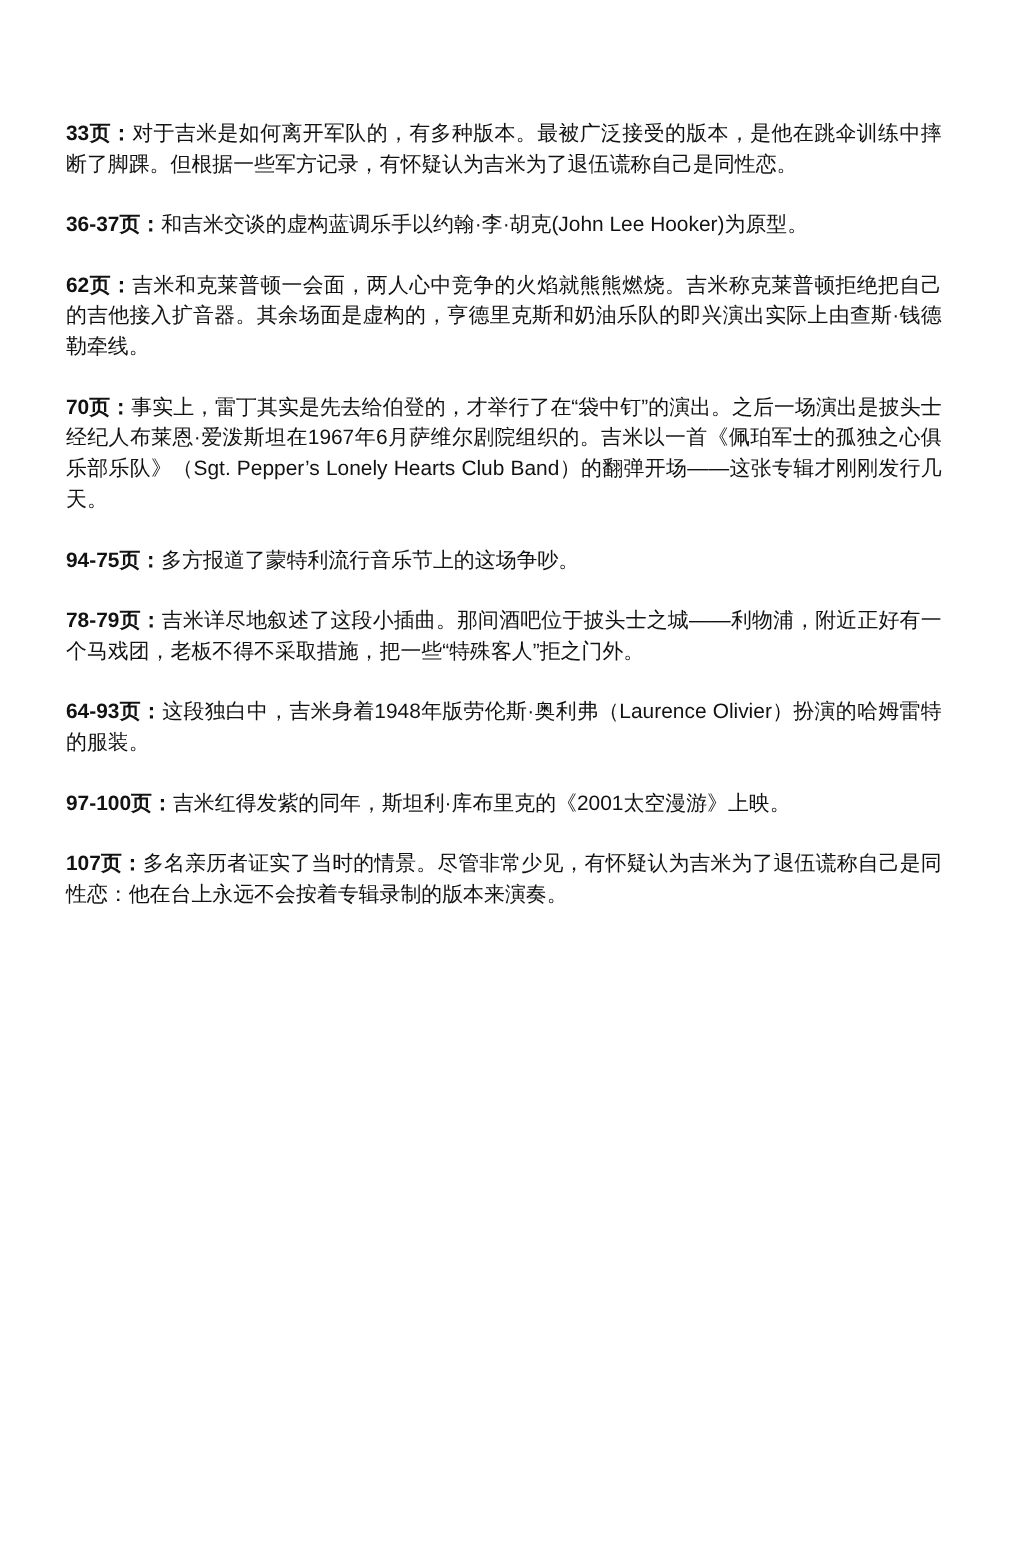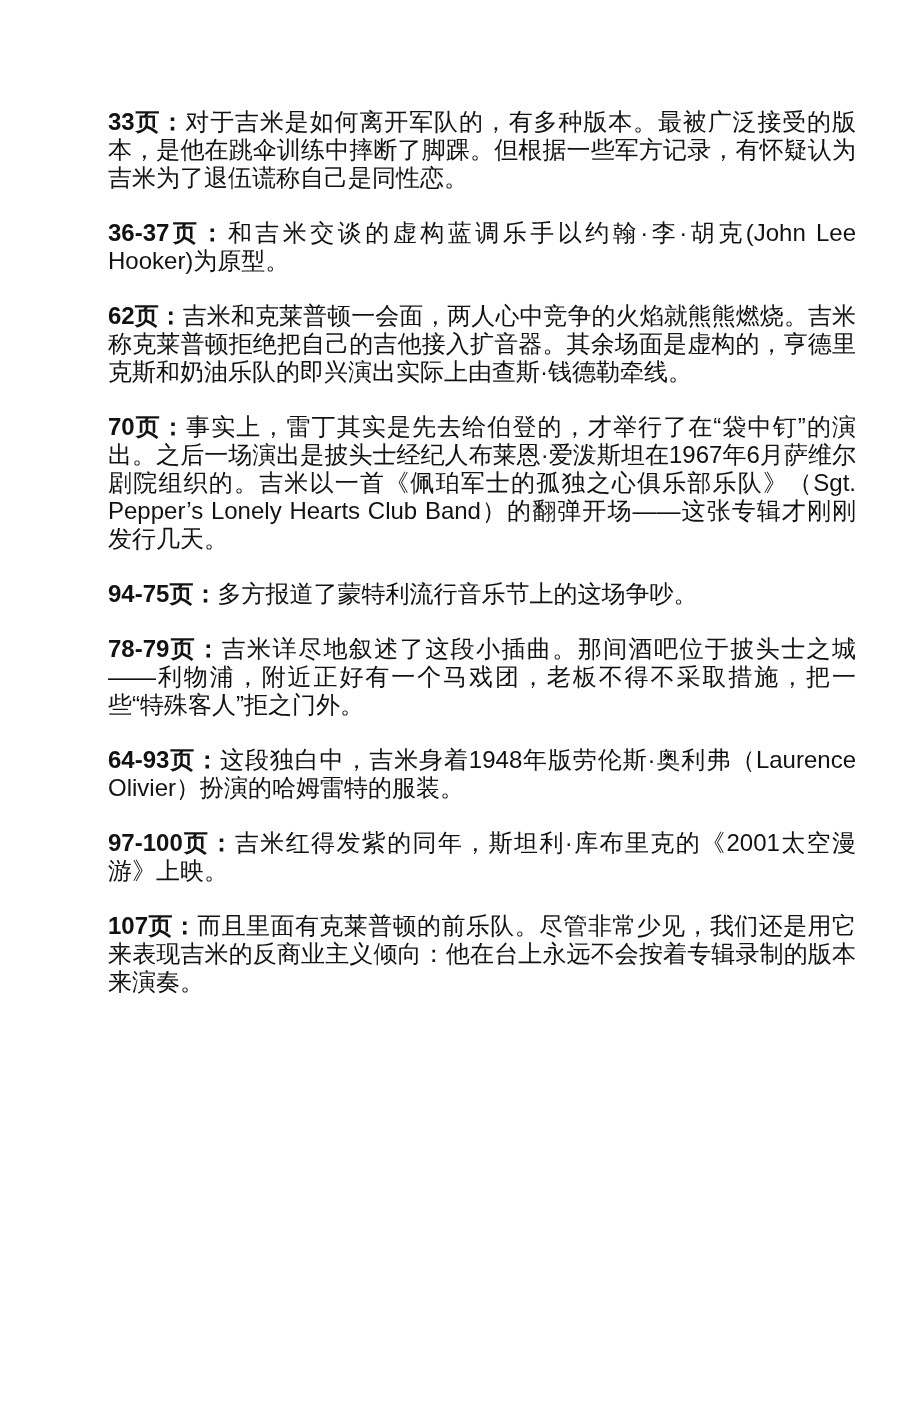--- a/index.html
+++ b/index.html
@@ -9,23 +9,23 @@
   body {
     width: 924px;
     height: 1422px;
     background: #ffffff;
     overflow: hidden;
   }
   .page {
     box-sizing: border-box;
     width: 924px;
     height: 1422px;
-    padding: 108px 68px 0 108px;
+    padding: 108px 68px 0 60px;
     font-family: "Liberation Sans", "DejaVu Sans", sans-serif;
-    font-size: 24px;
+    font-size: 19px;
     line-height: 28px;
     color: #121212;
     text-align: justify;
   }
   p.entry {
     margin: 0 0 27px 0;
   }
   .lbl {
     font-weight: 700;
   }
@@ -47,15 +47,15 @@
   <p class="entry"><span class="lbl">70页：</span><span>事实上，雷丁其实是先去给伯登的，才举行了在“袋中钉”的演出。之后一场演出是披头士经纪人布莱恩·爱泼斯坦在1967年6月萨维尔剧院组织的。吉米以一首《佩珀军士的孤独之心俱乐部乐队》（Sgt. Pepper’s Lonely Hearts Club Band）的翻弹开场——这张专辑才刚刚发行几天。</span></p>
 
   <p class="entry"><span class="lbl">94-75页：</span><span>多方报道了蒙特利流行音乐节上的这场争吵。</span></p>
 
   <p class="entry"><span class="lbl">78-79页：</span><span>吉米详尽地叙述了这段小插曲。那间酒吧位于披头士之城——利物浦，附近正好有一个马戏团，老板不得不采取措施，把一些“特殊客人”拒之门外。</span></p>
 
   <p class="entry"><span class="lbl">64-93页：</span><span>这段独白中，吉米身着1948年版劳伦斯·奥利弗（Laurence Olivier）扮演的哈姆雷特的服装。</span></p>
 
   <p class="entry"><span class="lbl">97-100页：</span><span>吉米红得发紫的同年，斯坦利·库布里克的《2001太空漫游》上映。</span></p>
 
-  <p class="entry"><span class="lbl">107页：</span><span>而且里面有克莱普顿的前乐队。尽管非常少见，我们还是用它来表现吉米的反商业主义倾向：他在台上永远不会按着专辑录制的版本来演奏。</span></p>
+  <p class="entry"><span class="lbl">107页：</span><span>多名亲历者证实了当时的情景。尽管非常少见，有怀疑认为吉米为了退伍谎称自己是同性恋：他在台上永远不会按着专辑录制的版本来演奏。</span></p>
 
 </main>
 
 </body></html>

